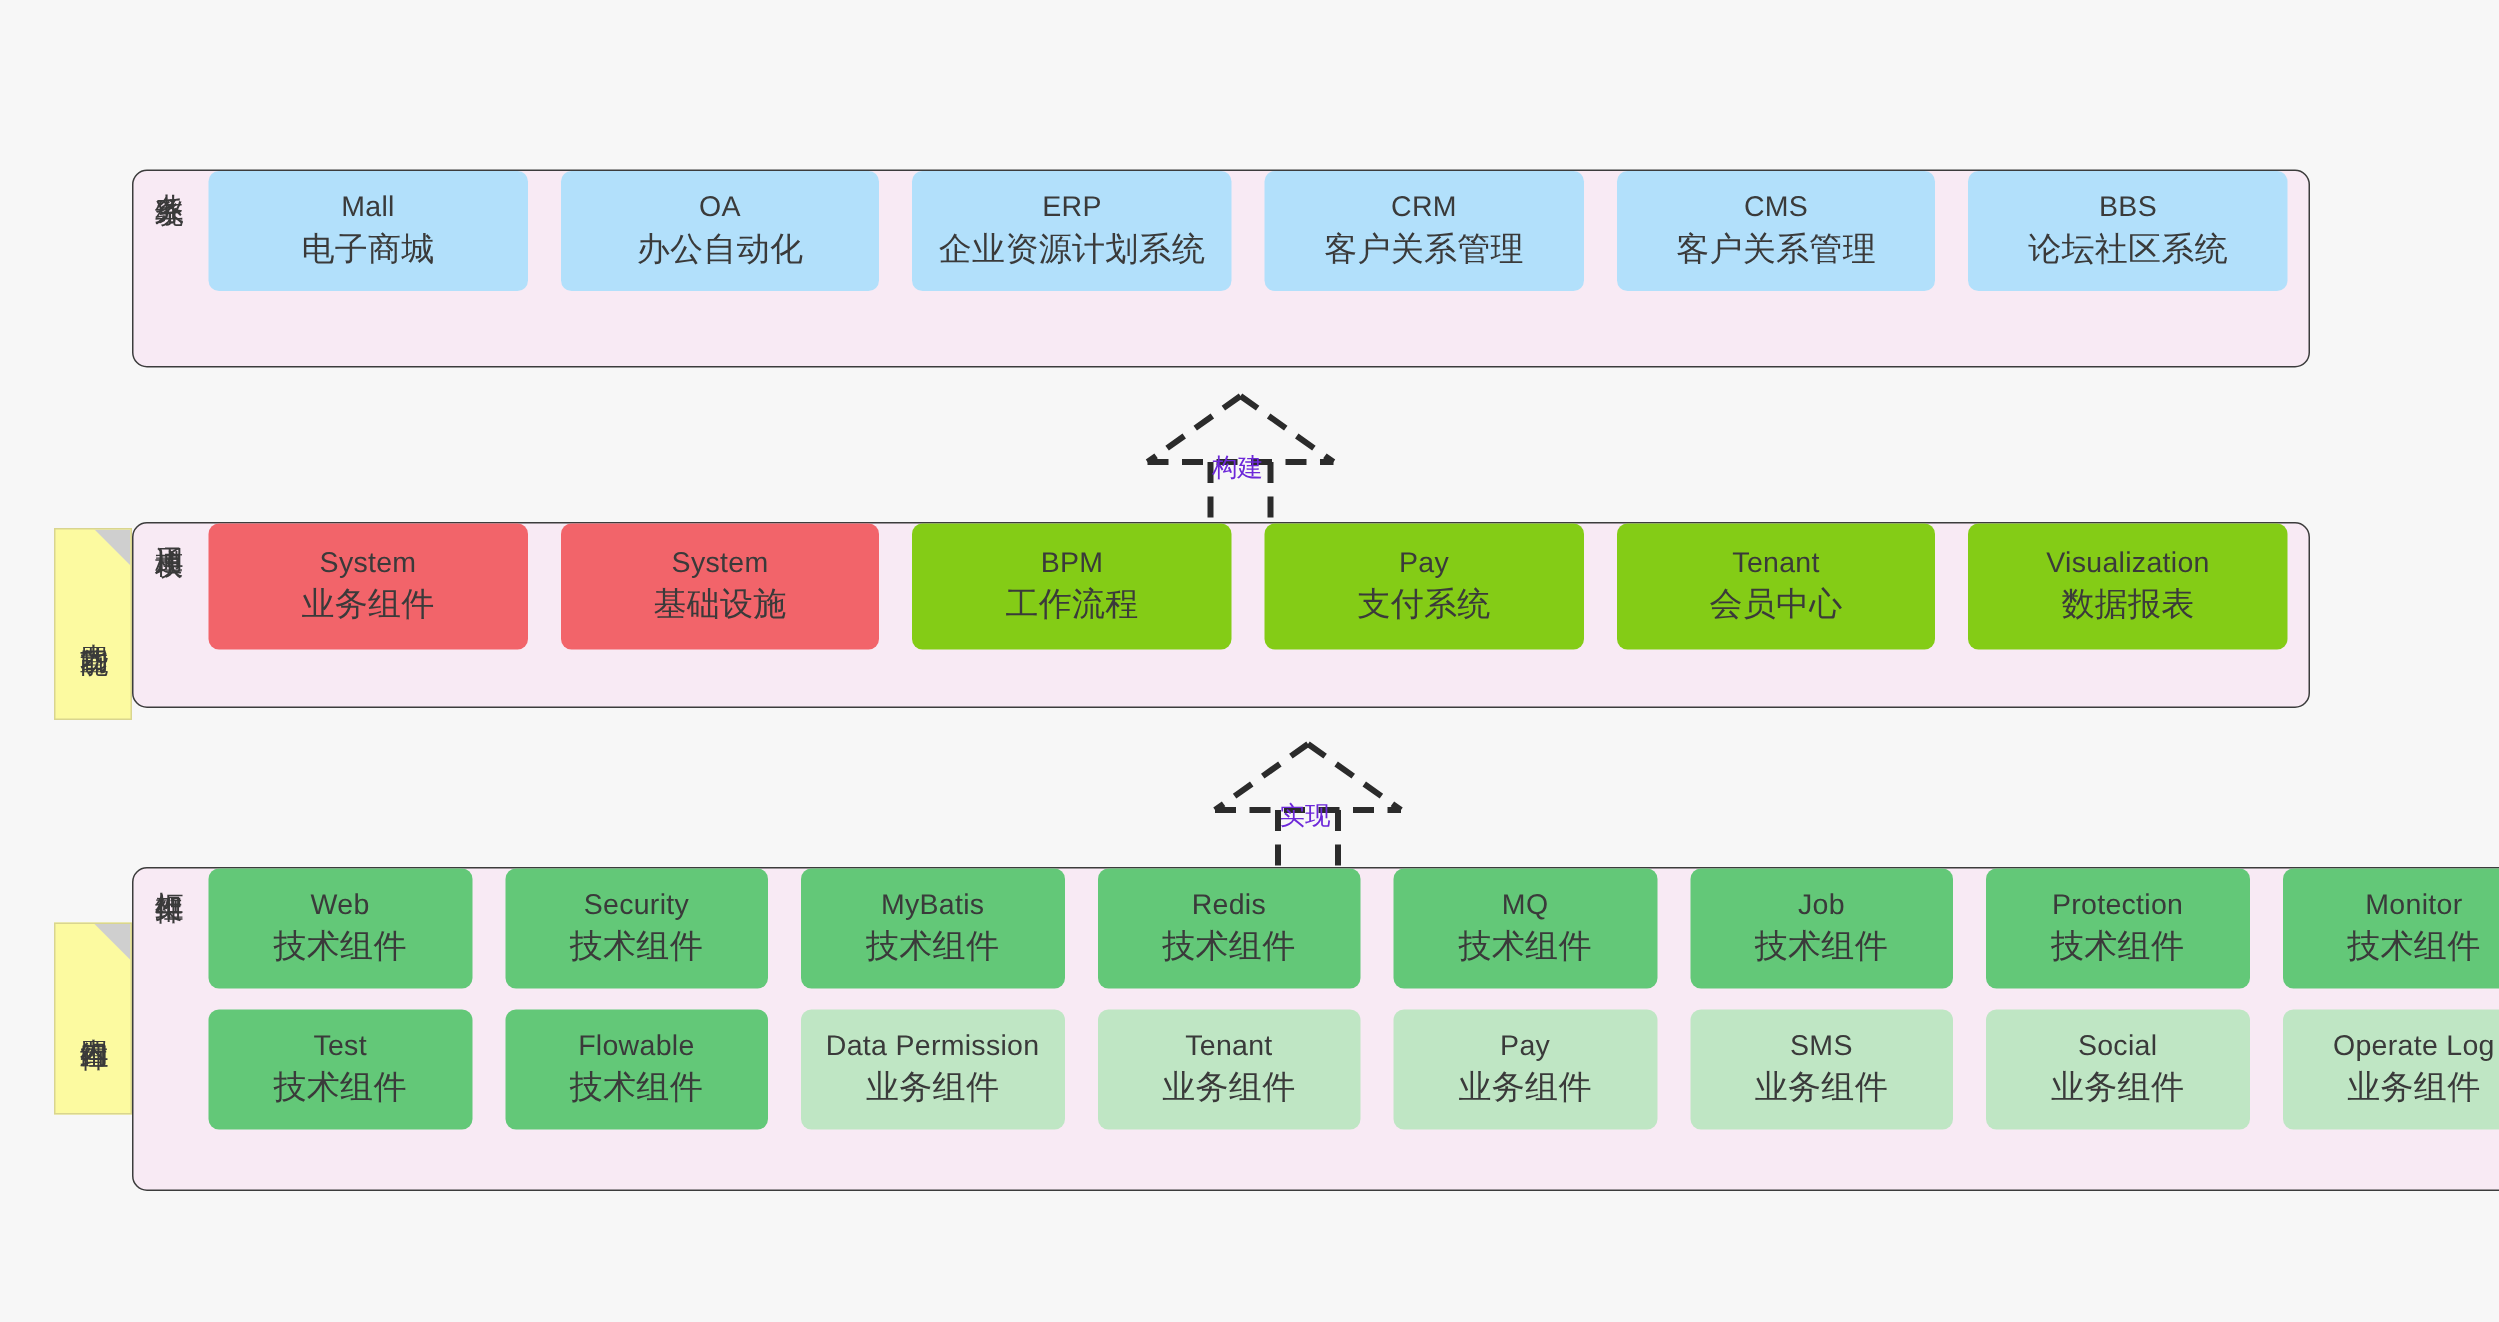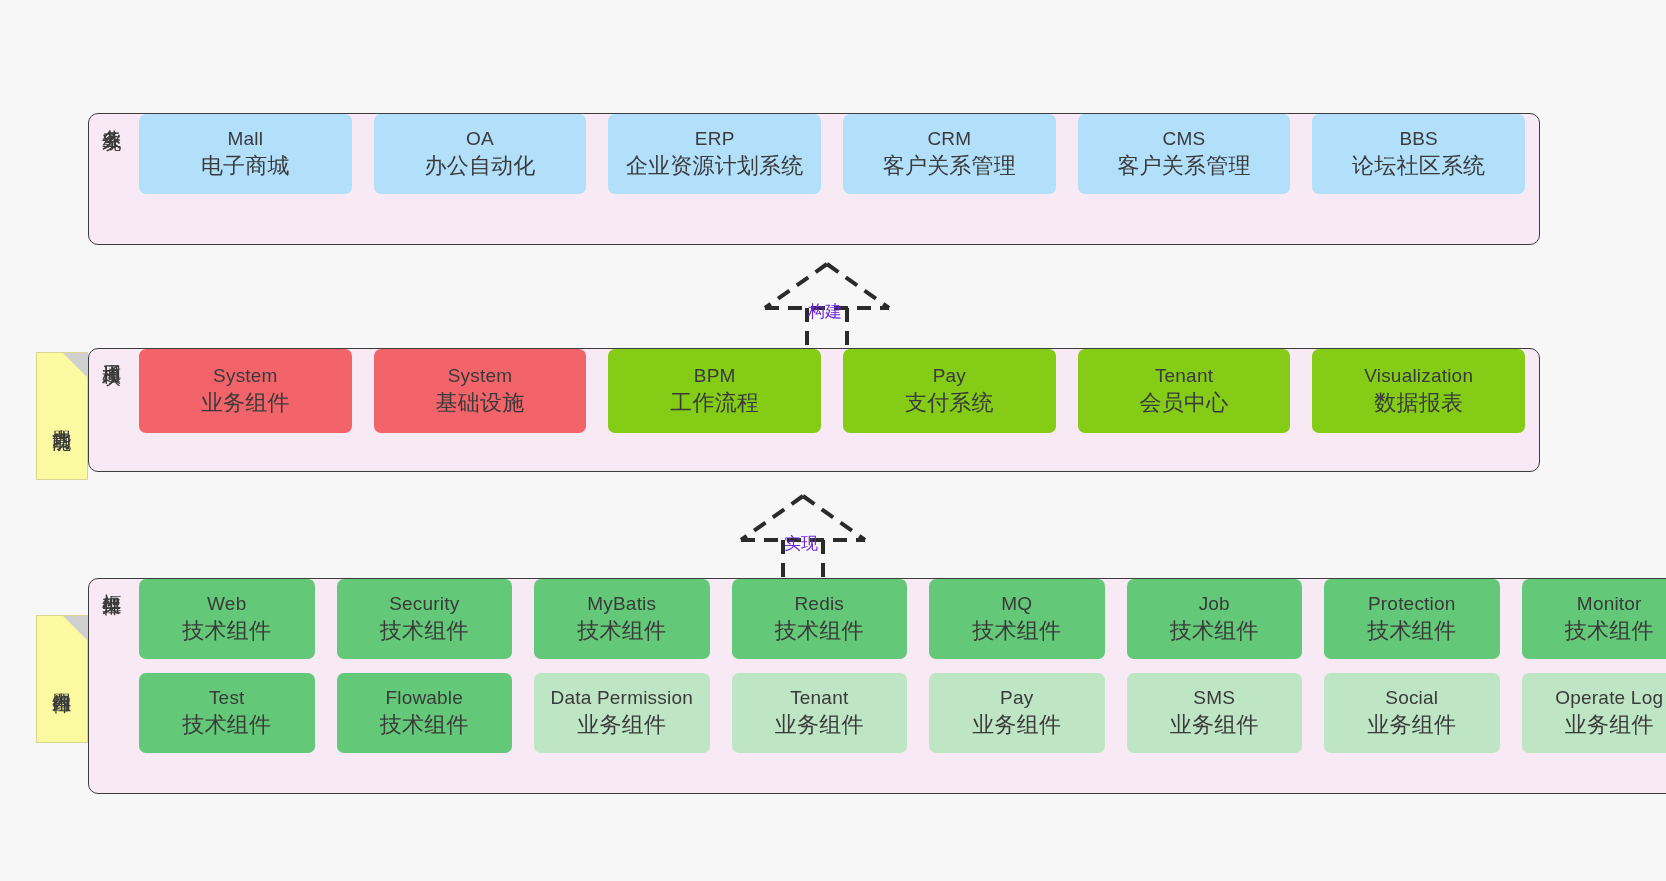--- a/index.html
+++ b/index.html
@@ -219,21 +219,21 @@
           <span class="sub">会员中心</span>
         </div>
         <div class="card c-pink h-mod">
           <span class="title">Visualization</span>
           <span class="sub">数据报表</span>
         </div>
       </div>
     </div>
   </div>
 
-  <div class="uml-arrow" style="left:728px; top:490px; width:150px; height:88px;">
+  <div class="uml-arrow" style="left:797px; top:490px; width:150px; height:88px;">
     <svg width="150" height="88" viewBox="0 0 150 88" fill="none">
       <path d="M75 6 L137 50" stroke="#2b2b2b" stroke-width="4" stroke-dasharray="14 9" stroke-linecap="butt"></path>
       <path d="M75 6 L13 50" stroke="#2b2b2b" stroke-width="4" stroke-dasharray="14 9" stroke-linecap="butt"></path>
       <path d="M13 50 L137 50" stroke="#2b2b2b" stroke-width="4" stroke-dasharray="14 9" stroke-linecap="butt"></path>
       <path d="M55 50 L55 88" stroke="#2b2b2b" stroke-width="4" stroke-dasharray="14 9" stroke-linecap="butt"></path>
       <path d="M95 50 L95 88" stroke="#2b2b2b" stroke-width="4" stroke-dasharray="14 9" stroke-linecap="butt"></path>
     </svg>
     <span class="arrow-label" style="left:56px; top:42px;">实现</span>
   </div>
 

